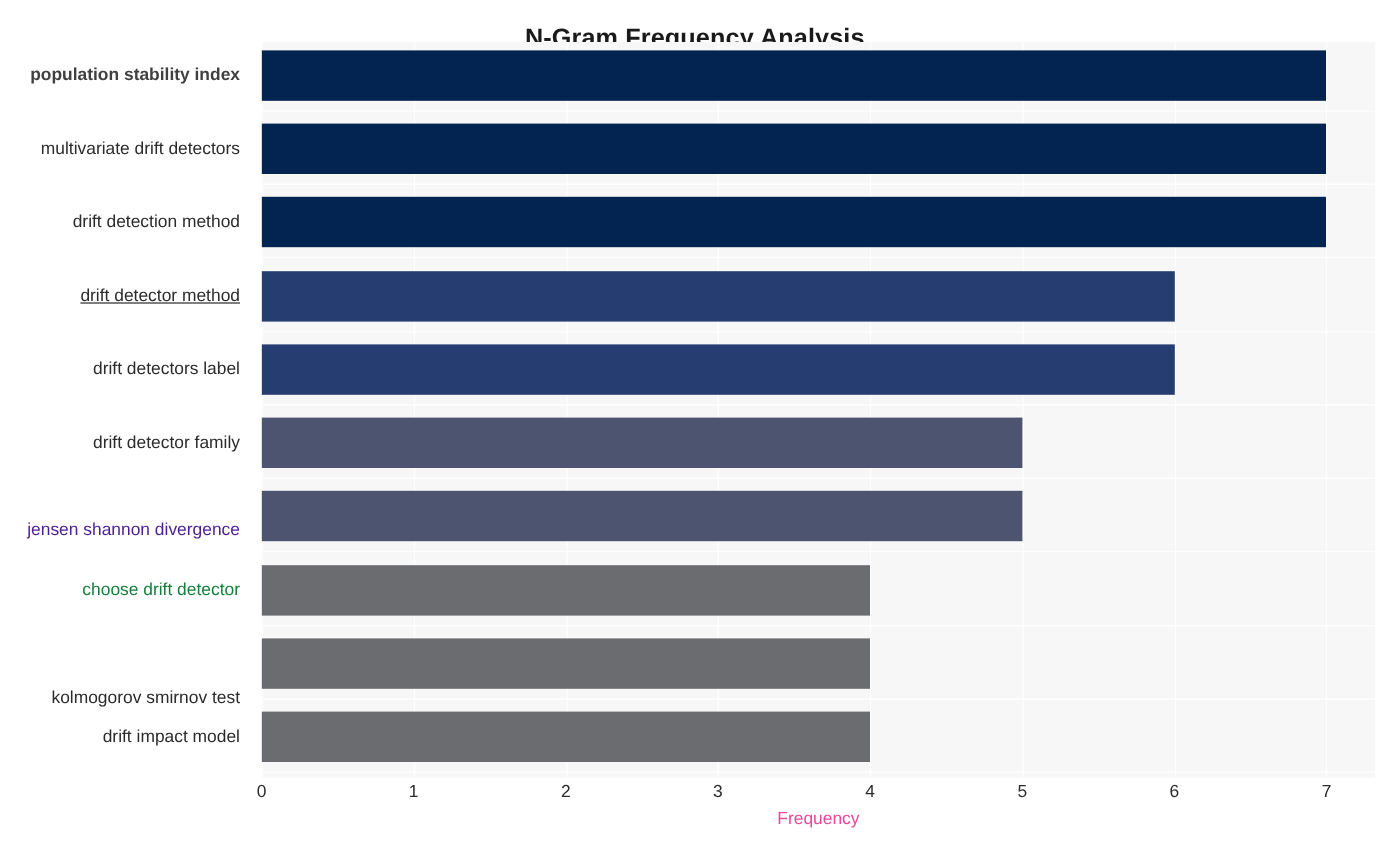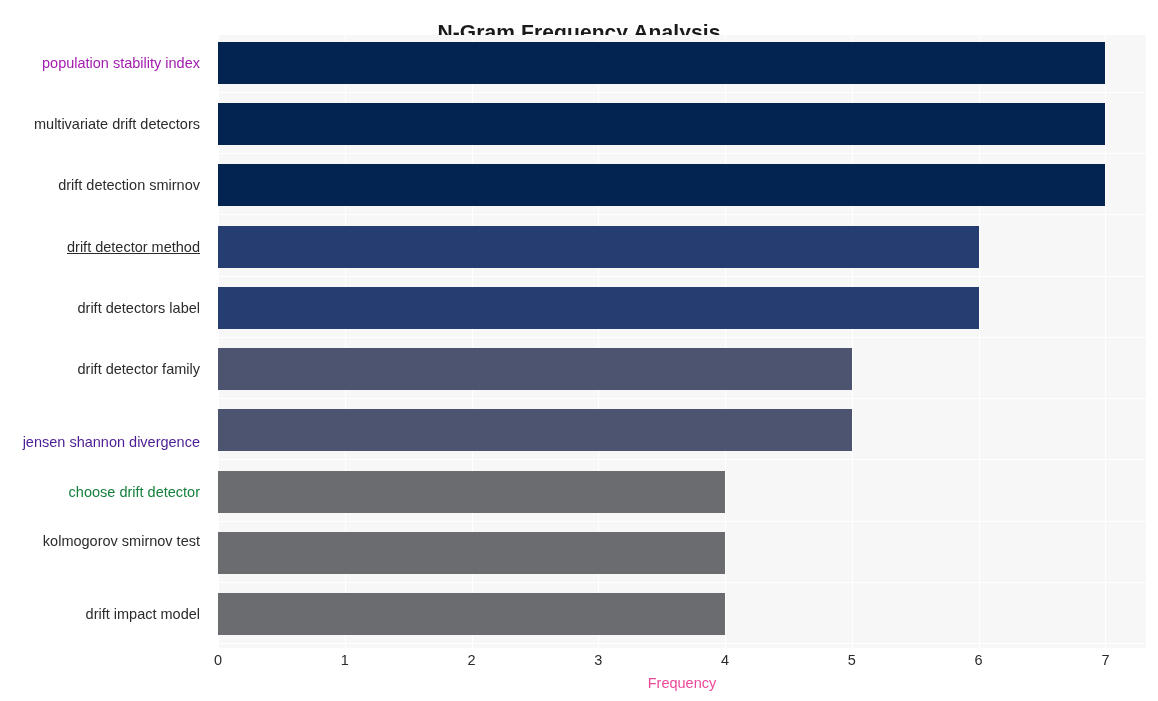--- a/index.html
+++ b/index.html
@@ -139,29 +139,29 @@
         <div class="bar" title="drift detectors label: 6" style="left: 0px; top: 252px; width: 761px; background: rgb(37, 61, 112);"></div>
         <div class="bar" title="drift detector family: 5" style="left: 0px; top: 313px; width: 634px; background: rgb(77, 84, 112);"></div>
         <div class="bar" title="jensen shannon divergence: 5" style="left: 0px; top: 374px; width: 634px; background: rgb(77, 84, 112);"></div>
         <div class="bar" title="choose drift detector: 4" style="left: 0px; top: 436px; width: 507px; background: rgb(107, 108, 112);"></div>
         <div class="bar" title="kolmogorov smirnov test: 4" style="left: 0px; top: 497px; width: 507px; background: rgb(107, 108, 112);"></div>
         <div class="bar" title="drift impact model: 4" style="left: 0px; top: 558px; width: 507px; background: rgb(107, 108, 112);"></div>
       </div>
   </div>
 
   <div id="ylabels">
-      <div class="ylabel" style="top: 21px; color: #a21caf;">population stability index</div>
+      <div class="ylabel" style="top: 21px; color: #404040; font-weight: bold;">population stability index</div>
       <div class="ylabel" style="top: 82px; color: rgb(43, 43, 43);">multivariate drift detectors</div>
-      <div class="ylabel" style="top: 143px; color: rgb(43, 43, 43);">drift detection smirnov</div>
+      <div class="ylabel" style="top: 143px; color: rgb(43, 43, 43);">drift detection method</div>
       <div class="ylabel" style="top: 205px; color: rgb(43, 43, 43); text-decoration: underline;">drift detector method</div>
       <div class="ylabel" style="top: 266px; color: rgb(43, 43, 43);">drift detectors label</div>
       <div class="ylabel" style="top: 327px; color: rgb(43, 43, 43);">drift detector family</div>
       <div class="ylabel" style="top: 400px; color: #4c1d95;">jensen shannon divergence</div>
       <div class="ylabel" style="top: 450px; color: #15803d;">choose drift detector</div>
-      <div class="ylabel" style="top: 499px; color: rgb(43, 43, 43); margin-left: 40px;">kolmogorov smirnov test</div>
+      <div class="ylabel" style="top: 540px; color: rgb(43, 43, 43); margin-left: 40px;">kolmogorov smirnov test</div>
       <div class="ylabel" style="top: 572px; color: rgb(43, 43, 43);">drift impact model</div>
     </div>
 
   <div id="xticks">
       <div class="xtick" style="left: 218px; color: rgb(43, 43, 43);">0</div>
       <div class="xtick" style="left: 344.776px; color: rgb(43, 43, 43);">1</div>
       <div class="xtick" style="left: 471.552px; color: rgb(43, 43, 43);">2</div>
       <div class="xtick" style="left: 598.328px; color: rgb(43, 43, 43);">3</div>
       <div class="xtick" style="left: 725.104px; color: rgb(43, 43, 43);">4</div>
       <div class="xtick" style="left: 851.88px; color: rgb(43, 43, 43);">5</div>

